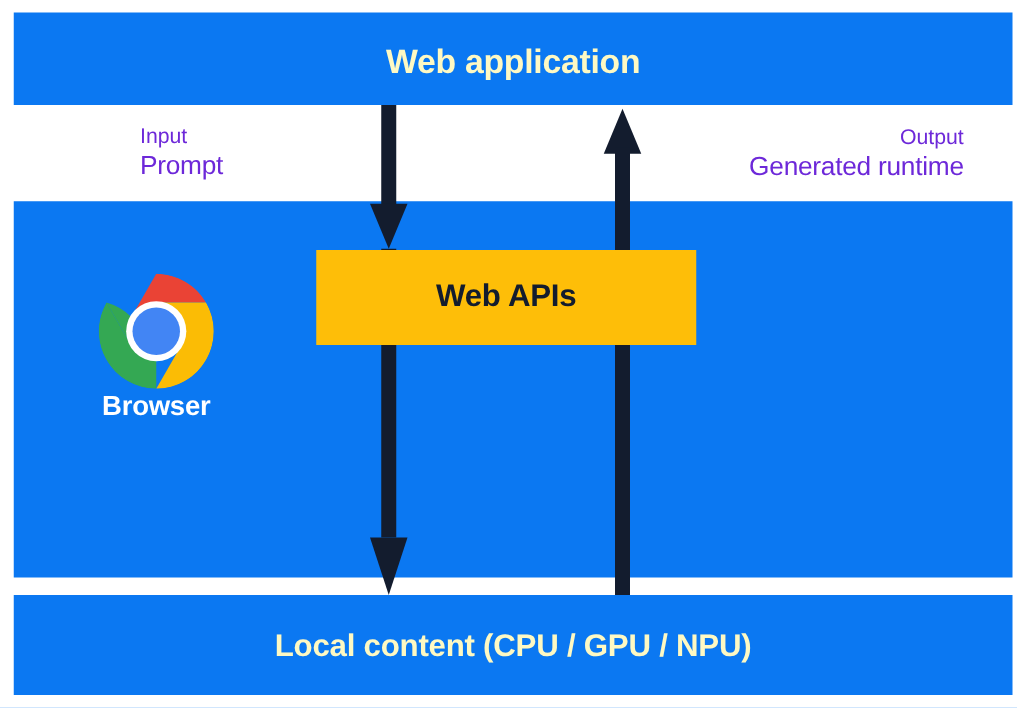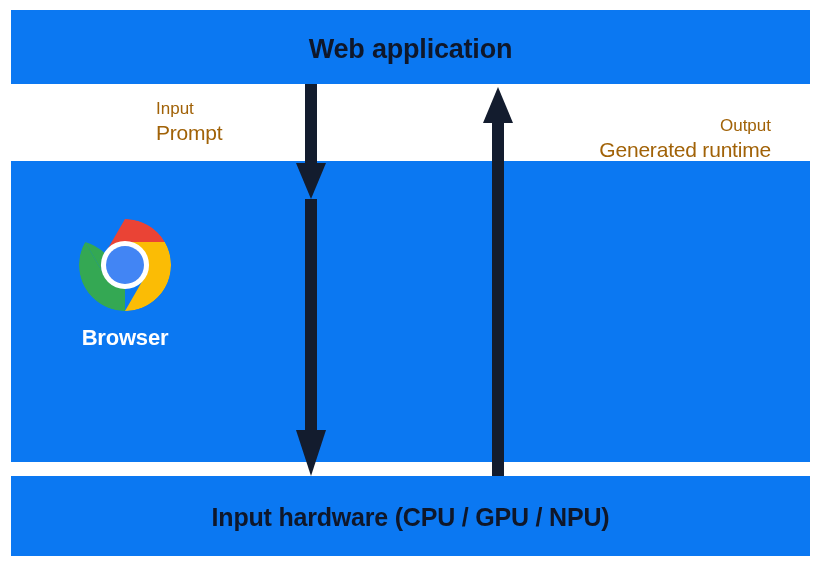--- a/index.html
+++ b/index.html
@@ -43,21 +43,21 @@
   #band-local-hardware {
     top: 476px;
     height: 80px;
   }
 
   .band-title {
     position: absolute;
     left: 0;
     width: 100%;
     text-align: center;
-    color: #0f172a;
+    color: #fef9c3;
     font-weight: bold;
     letter-spacing: -0.2px;
   }
 
   #band-web-application .band-title {
     top: 24px;
     font-size: 27px;
   }
 
   #band-local-hardware .band-title {
@@ -75,21 +75,20 @@
   }
 
   #chrome-icon {
     width: 94px;
     height: 94px;
     display: block;
     margin: 0 auto;
   }
 
   #browser-label {
-    margin-top: 13px;
     color: #ffffff;
     font-size: 22px;
     font-weight: bold;
     letter-spacing: -0.2px;
   }
 
   
   .yellow-box {
     position: absolute;
     background: #febe08;
@@ -127,24 +126,23 @@
     top: 0;
     width: 820px;
     height: 566px;
     z-index: 2;
     pointer-events: none;
   }
 
   
   .flow-label {
     position: absolute;
-    color: #a16207;
+    color: #6d28d9;
     line-height: 1.22;
     z-index: 4;
-    margin-left: 44px;
   }
 
   .flow-label .caption {
     font-size: 17px;
     font-weight: normal;
     display: block;
   }
 
   .flow-label .value {
     font-size: 21px;
@@ -154,37 +152,37 @@
   }
 
   #label-input {
     left: 112px;
     top: 99px;
     text-align: left;
   }
 
   #label-output {
     right: 49px;
-    top: 116px;
+    top: 100px;
     text-align: right;
   }
 </style>
 </head>
 <body>
 
 <div id="diagram">
 
   <div class="band" id="band-web-application">
     <div class="band-title">Web application</div>
   </div>
 
   <div class="band" id="band-browser"></div>
 
   <div class="band" id="band-local-hardware">
-    <div class="band-title">Input hardware (CPU / GPU / NPU)</div>
+    <div class="band-title">Local content (CPU / GPU / NPU)</div>
   </div>
 
   <div id="browser-group">
     <svg id="chrome-icon" viewBox="0 0 100 100">
       <defs>
         <clipPath id="clip-circle">
           <circle cx="50" cy="50" r="49"></circle>
         </clipPath>
       </defs>
       <g clip-path="url(#clip-circle)">
@@ -213,20 +211,23 @@
       <rect x="305" y="199" width="12" height="231" fill="#131c2e"></rect>
       <polygon points="296,430 326,430 311,476" fill="#131c2e"></polygon>
     </g>
 
     <g>
       <polygon points="483,123 513,123 498,87" fill="#131c2e"></polygon>
       <rect x="492" y="118" width="12" height="358" fill="#131c2e"></rect>
     </g>
   </svg>
 
+  <div class="yellow-box" id="box-web-apis">
+    <span>Web APIs</span>
+  </div>
 
 
   <div class="flow-label" id="label-input">
     <span class="caption">Input</span>
     <span class="value">Prompt</span>
   </div>
 
   <div class="flow-label" id="label-output">
     <span class="caption">Output</span>
     <span class="value">Generated runtime</span>

